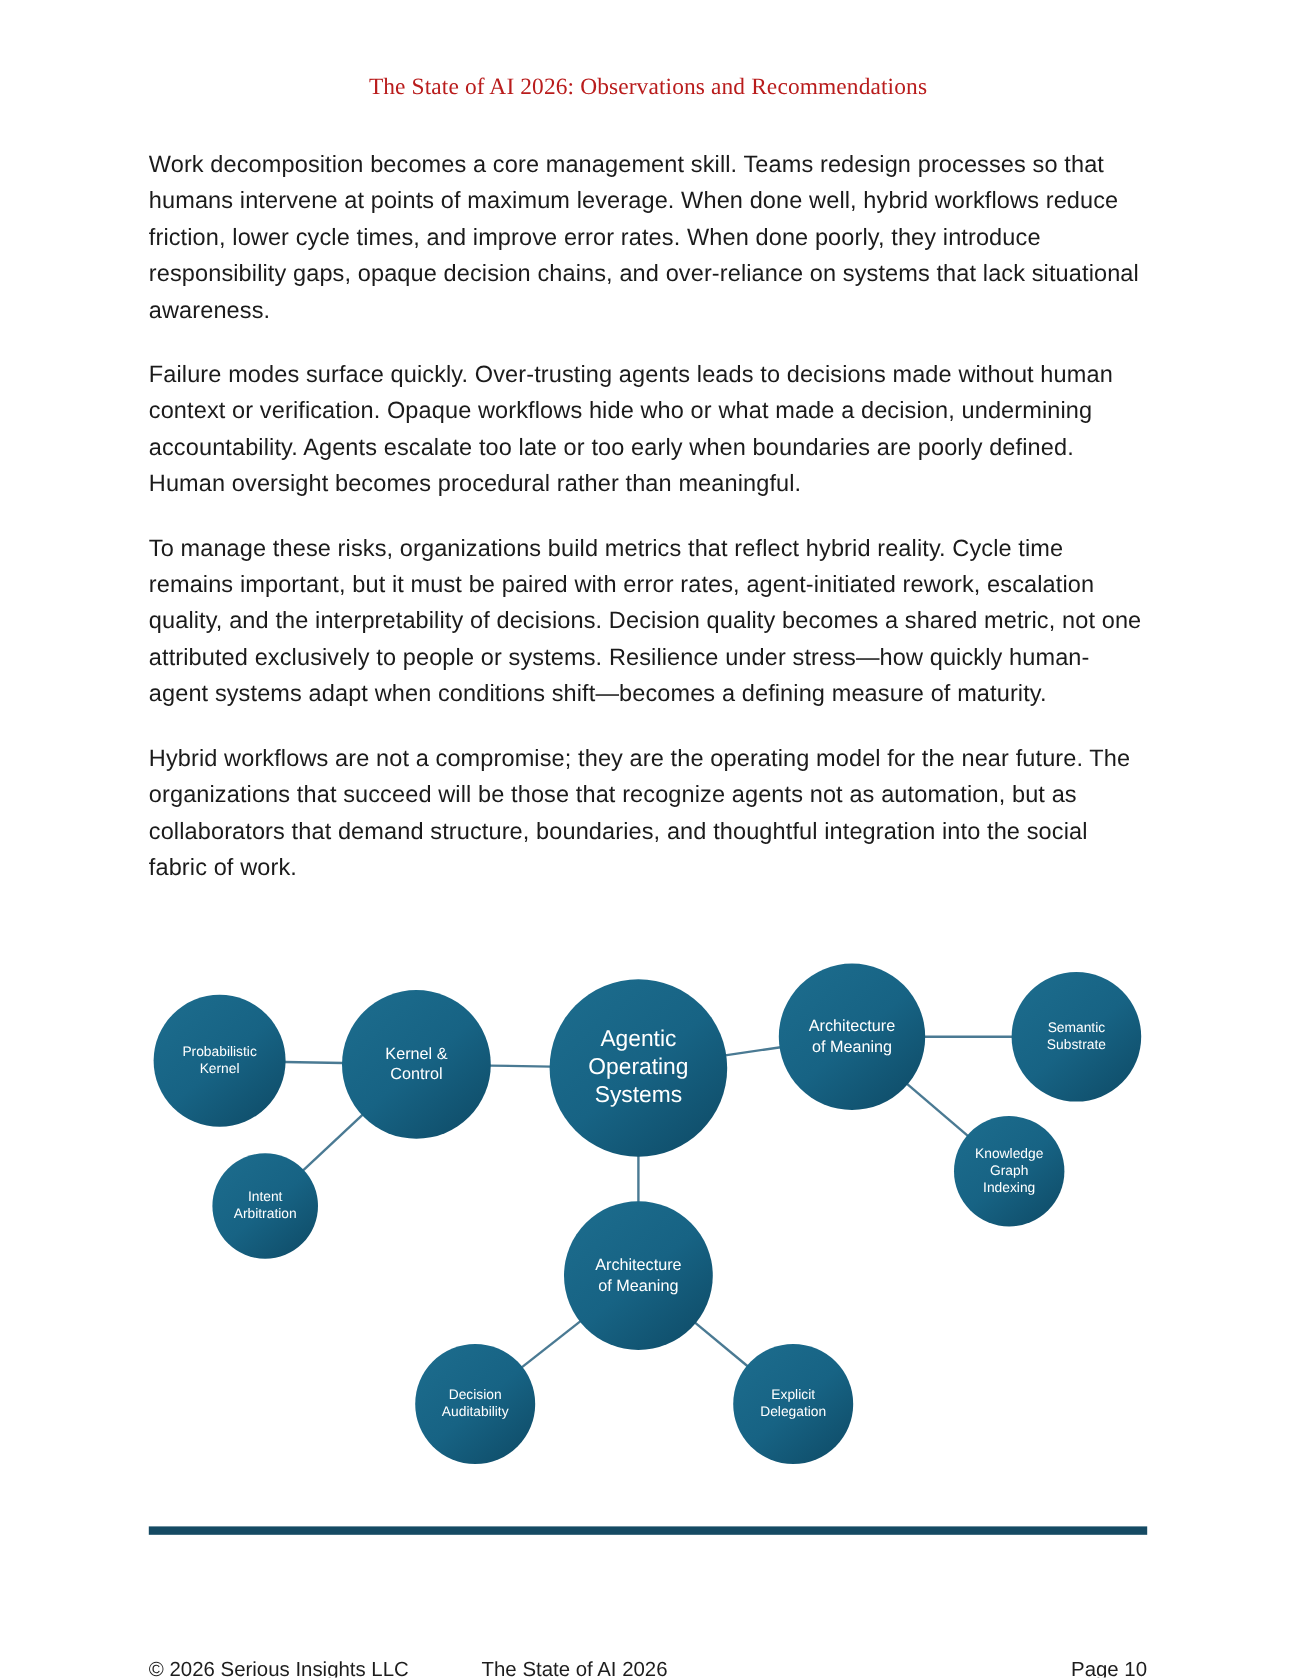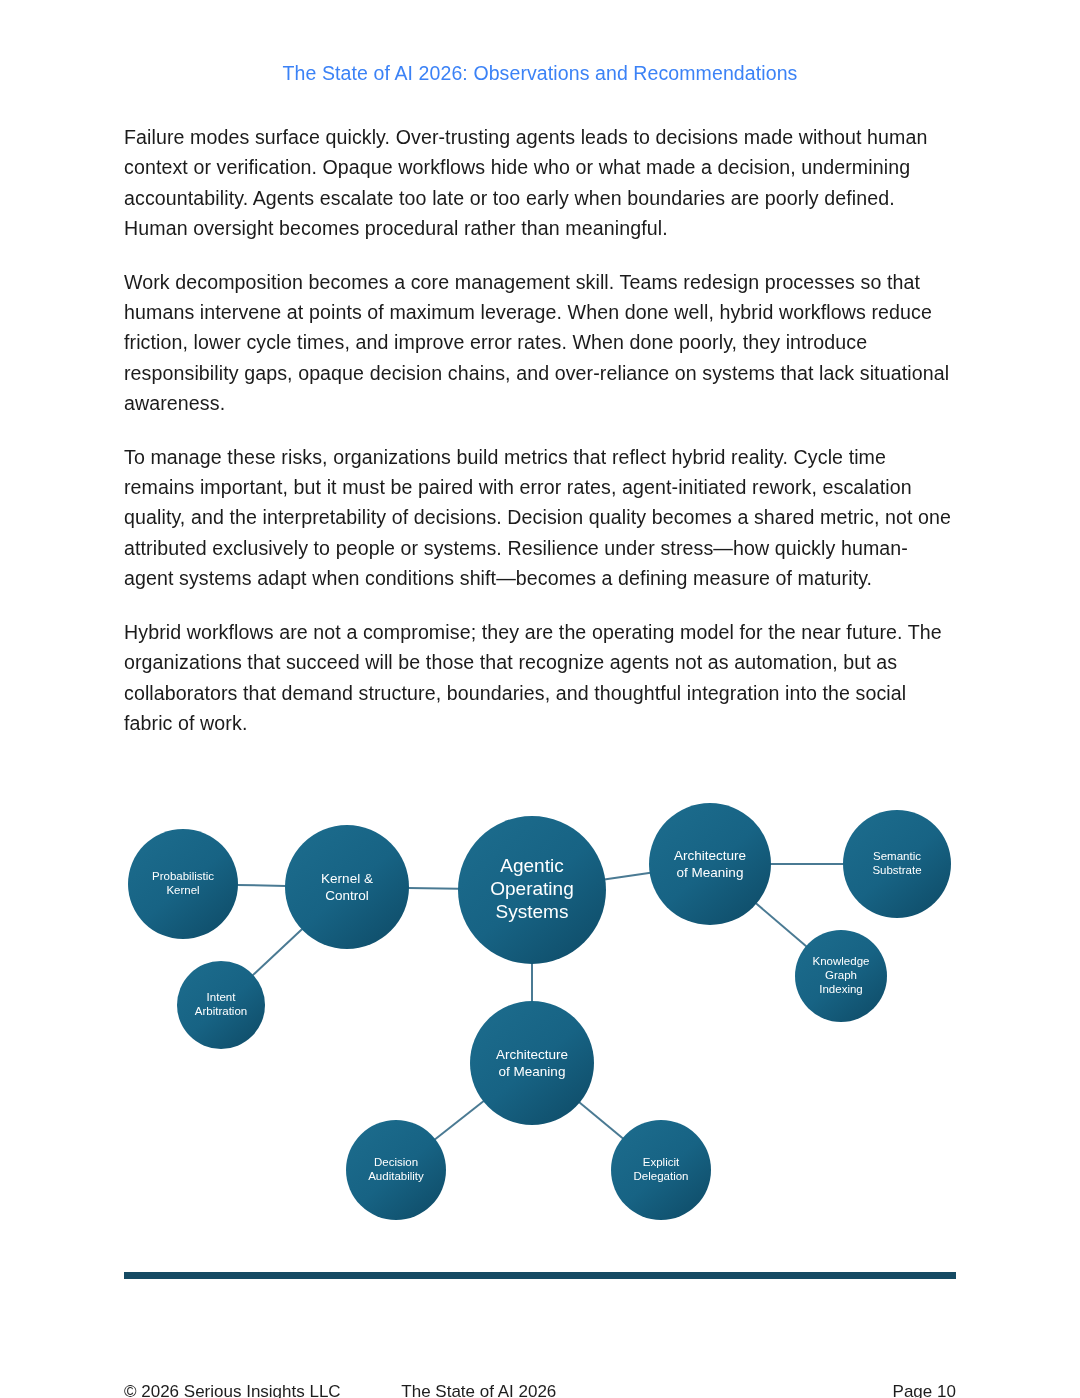--- a/index.html
+++ b/index.html
@@ -26,21 +26,22 @@
 
   
   .doc-header {
     position: absolute;
     top: 62px;
     left: 0;
     width: 1080px;
     text-align: center;
     font-size: 19.5px;
     letter-spacing: 0.1px;
-    color: #3b82f6;
+    color: #b91c1c;
+    font-family: Liberation Serif, serif;
   }
 
   
   .content {
     position: absolute;
     left: 124px;
     top: 122px;
     width: 832px;
   }
 
@@ -115,22 +116,22 @@
   .footer-right { flex: 0 0 33.33%; text-align: right; }
 </style>
 </head>
 <body>
 
 <div class="page">
 
   <div class="doc-header">The State of AI 2026: Observations and Recommendations</div>
 
   <div class="content">
+    <p class="para">Work decomposition becomes a core management skill. Teams redesign processes so that humans intervene at points of maximum leverage. When done well, hybrid workflows reduce friction, lower cycle times, and improve error rates. When done poorly, they introduce responsibility gaps, opaque decision chains, and over-reliance on systems that lack situational awareness.</p>
     <p class="para">Failure modes surface quickly. Over-trusting agents leads to decisions made without human context or verification. Opaque workflows hide who or what made a decision, undermining accountability. Agents escalate too late or too early when boundaries are poorly defined. Human oversight becomes procedural rather than meaningful.</p>
-    <p class="para">Work decomposition becomes a core management skill. Teams redesign processes so that humans intervene at points of maximum leverage. When done well, hybrid workflows reduce friction, lower cycle times, and improve error rates. When done poorly, they introduce responsibility gaps, opaque decision chains, and over-reliance on systems that lack situational awareness.</p>
     <p class="para">To manage these risks, organizations build metrics that reflect hybrid reality. Cycle time remains important, but it must be paired with error rates, agent-initiated rework, escalation quality, and the interpretability of decisions. Decision quality becomes a shared metric, not one attributed exclusively to people or systems. Resilience under stress—how quickly human-agent systems adapt when conditions shift—becomes a defining measure of maturity.</p>
     <p class="para">Hybrid workflows are not a compromise; they are the operating model for the near future. The organizations that succeed will be those that recognize agents not as automation, but as collaborators that demand structure, boundaries, and thoughtful integration into the social fabric of work.</p>
   </div>
 
   <div class="diagram">
     <svg id="diagram-svg" width="1080" height="460" viewBox="0 788 1080 460">
       <defs>
         <linearGradient id="nodeGrad" x1="0%" y1="0%" x2="85%" y2="100%">
           <stop offset="0%" stop-color="#1d6d8e"></stop>
           <stop offset="55%" stop-color="#176384"></stop>

